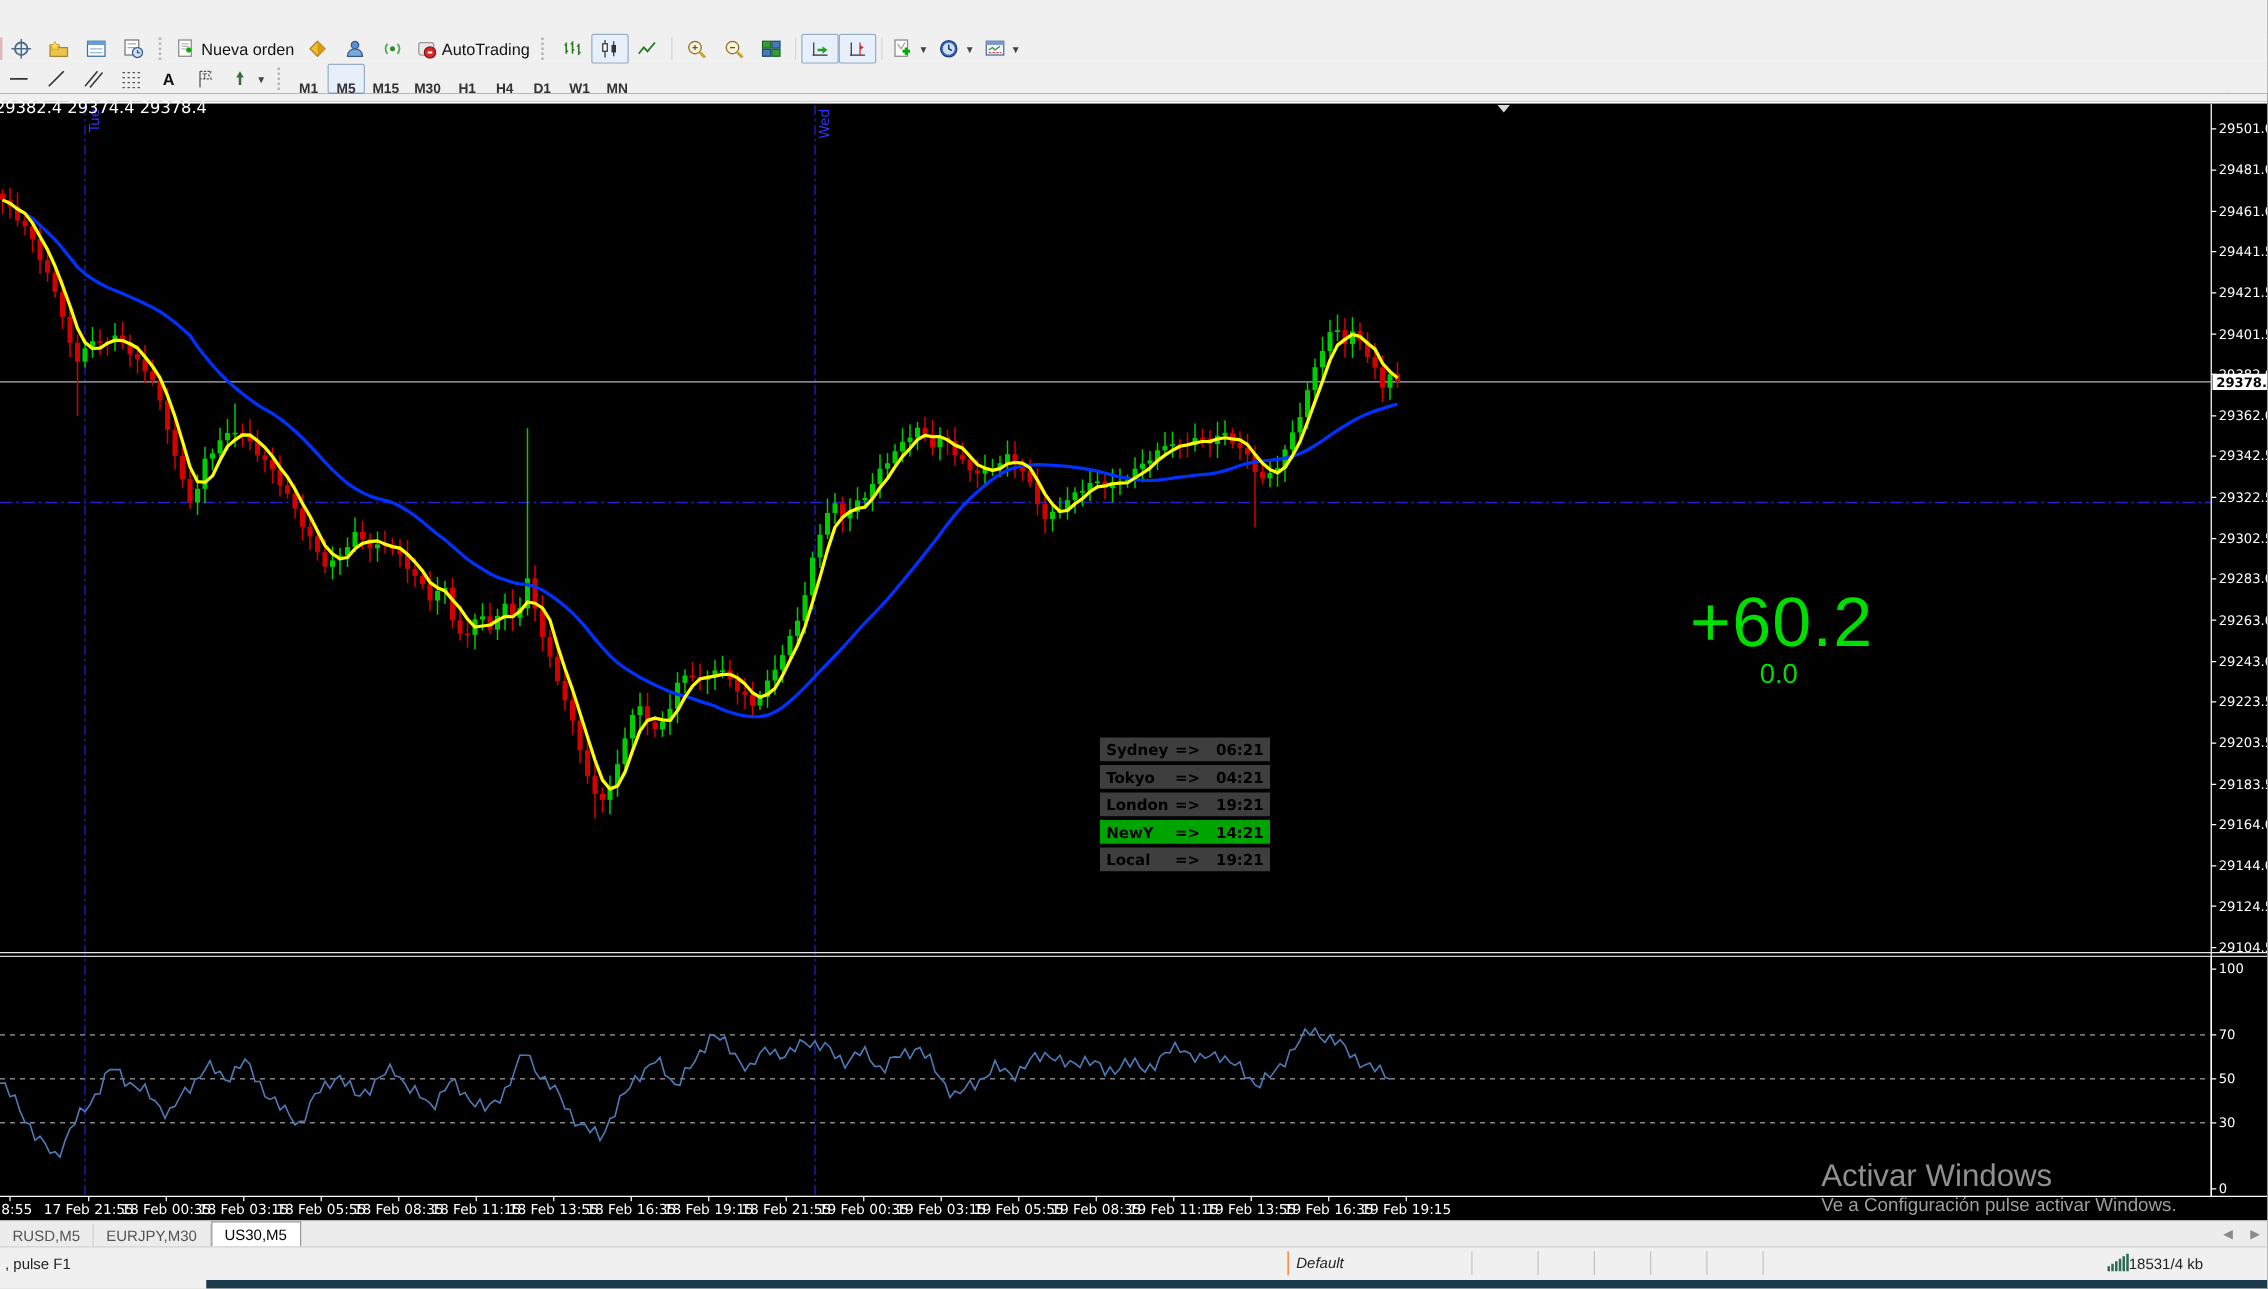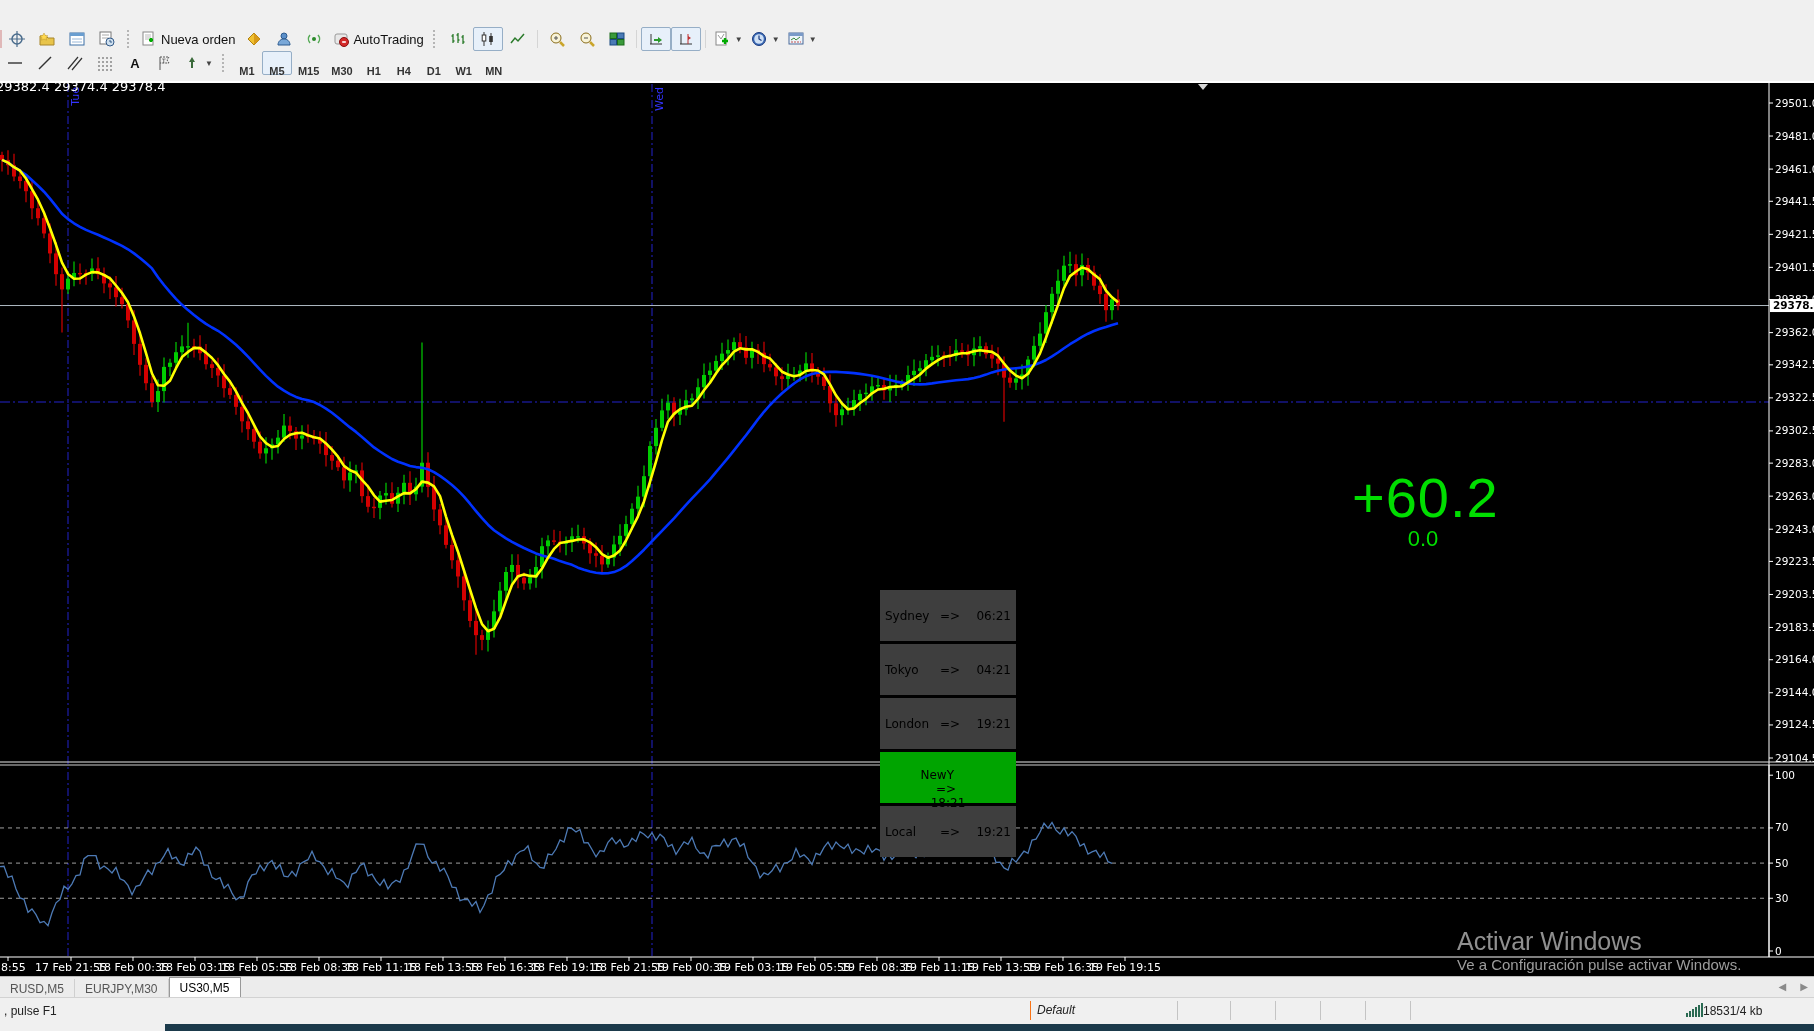--- a/index.html
+++ b/index.html
@@ -26,22 +26,22 @@
   .tficon{width:16px;height:16px;display:inline-block;}
   .tf-label{font-size:11px;font-weight:bold;color:#333;padding:0 2px;margin-top:16px;}
   .tb-right{position:absolute;right:10px;top:30px;display:flex;gap:20px;align-items:center;}
   
   #chartwrap{position:absolute;left:0;top:75px;width:1814px;height:901px;background:#000;}
   #chartsvg{position:absolute;left:0;top:0;}
   .ohlc{position:absolute;left:-4px;top:4px;font-size:13px;color:#fff;font-family:"DejaVu Sans",sans-serif;white-space:nowrap;}
   
   #sessions{position:absolute;left:880px;top:515px;width:136px;}
   .sess-row{height:19px;margin-bottom:3px;background:#3e3e3e;color:#000;display:flex;align-items:center;
-            font-size:12px;font-family:"DejaVu Sans",sans-serif;padding:16px 5px;}
-  .sess-row.active{background:#00a400;flex-direction:column;}
+            font-size:12px;font-family:"DejaVu Sans",sans-serif;padding:0 5px;font-weight:bold;}
+  .sess-row.active{background:#00a400;}
   .sess-name{width:55px;}
   .sess-arrow{width:24px;}
   .sess-time{flex:1;text-align:right;}
   
   #profit{position:absolute;left:1352px;top:395px;width:142px;text-align:center;color:#00de00;line-height:1;}
   #profit .big{font-size:56px;padding-right:8px;letter-spacing:1px;}
   #profit .small{font-size:22px;margin-top:2px;}
   
   #watermark{position:absolute;left:1457px;top:851px;color:#8b8b8b;line-height:1.2;}
   #watermark .l1{font-size:25px;color:#909090;}
@@ -811,21 +811,21 @@
           <span class="sess-time">04:21</span>
         </div>
         <div class="sess-row">
           <span class="sess-name">London</span>
           <span class="sess-arrow">=&gt;</span>
           <span class="sess-time">19:21</span>
         </div>
         <div class="sess-row active">
           <span class="sess-name">NewY</span>
           <span class="sess-arrow">=&gt;</span>
-          <span class="sess-time">18:21</span>
+          <span class="sess-time">14:21</span>
         </div>
         <div class="sess-row">
           <span class="sess-name">Local</span>
           <span class="sess-arrow">=&gt;</span>
           <span class="sess-time">19:21</span>
         </div>
       </div>
     <div id="profit">
       <div class="big">+60.2</div>
       <div class="small">0.0</div>

